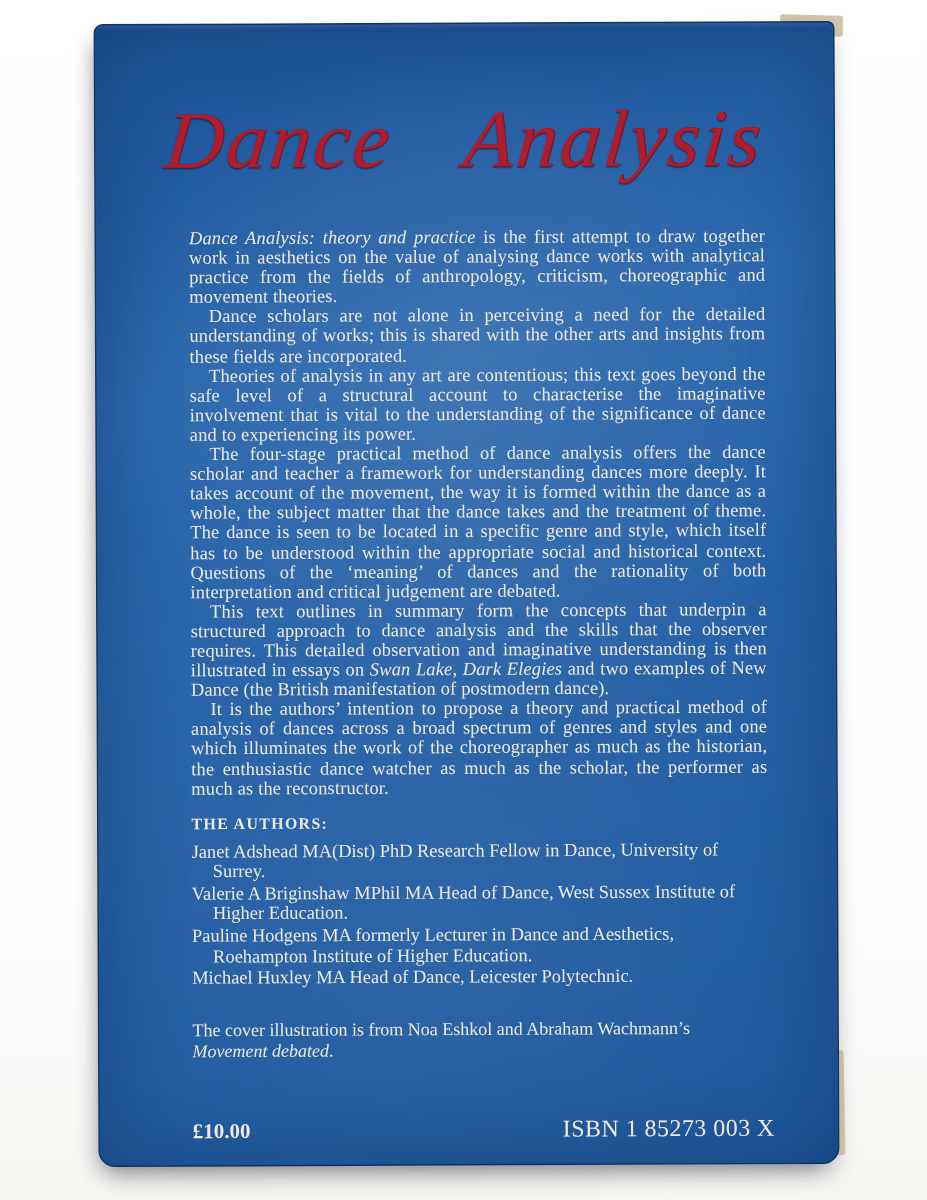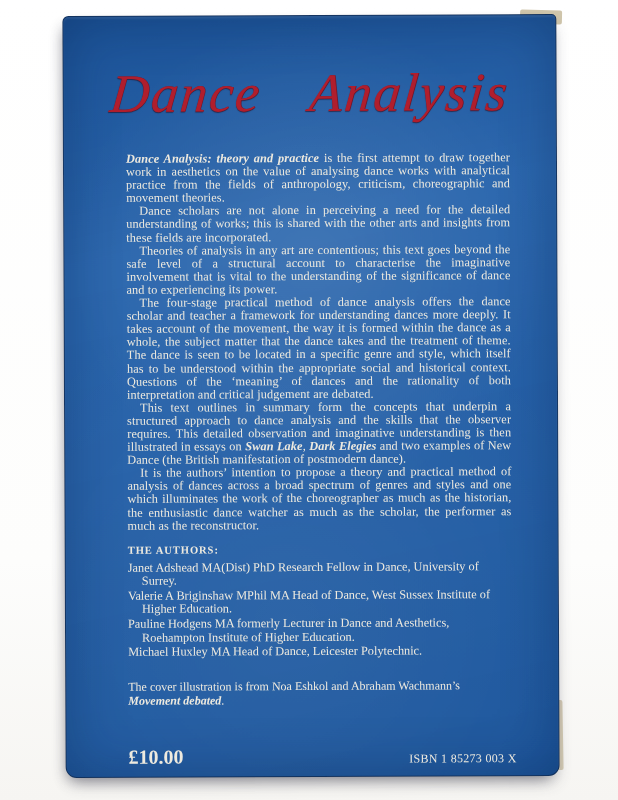--- a/index.html
+++ b/index.html
@@ -76,21 +76,21 @@
     left: 62px; top: 136px;
     width: 384px;
     color: var(--text-white, #eeeadf);
     font-size: 12.3px;
     line-height: 13.1px;
     text-align: justify;
     letter-spacing: 0.1px;
   }
   .body-text p.para { margin: 0; }
   .body-text p.para.indent { text-indent: 13px; }
-  em { font-style: italic; font-weight: bold; }
+  em { font-style: italic; }
 
   .authors {
     position: absolute;
     left: 62px; top: 527px;
     width: 384px;
     color: var(--text-white, #eeeadf);
     font-size: 12.3px;
     line-height: 13.6px;
   }
   .authors-heading {
@@ -118,24 +118,24 @@
     position: absolute;
     left: 62px; top: 729px;
     width: 388px;
     display: flex;
     justify-content: space-between;
     align-items: baseline;
     color: var(--text-white, #eeeadf);
   }
   .price {
     font-weight: bold;
-    font-size: 20px;
+    font-size: 14px;
   }
   .isbn {
-    font-size: 12px;
+    font-size: 16px;
     letter-spacing: 0.3px;
   }
 </style>
 </head>
 <body>
 
 <div class="stage">
 
   <div class="page-edge-top"></div>
   <div class="page-edge-right"></div>

